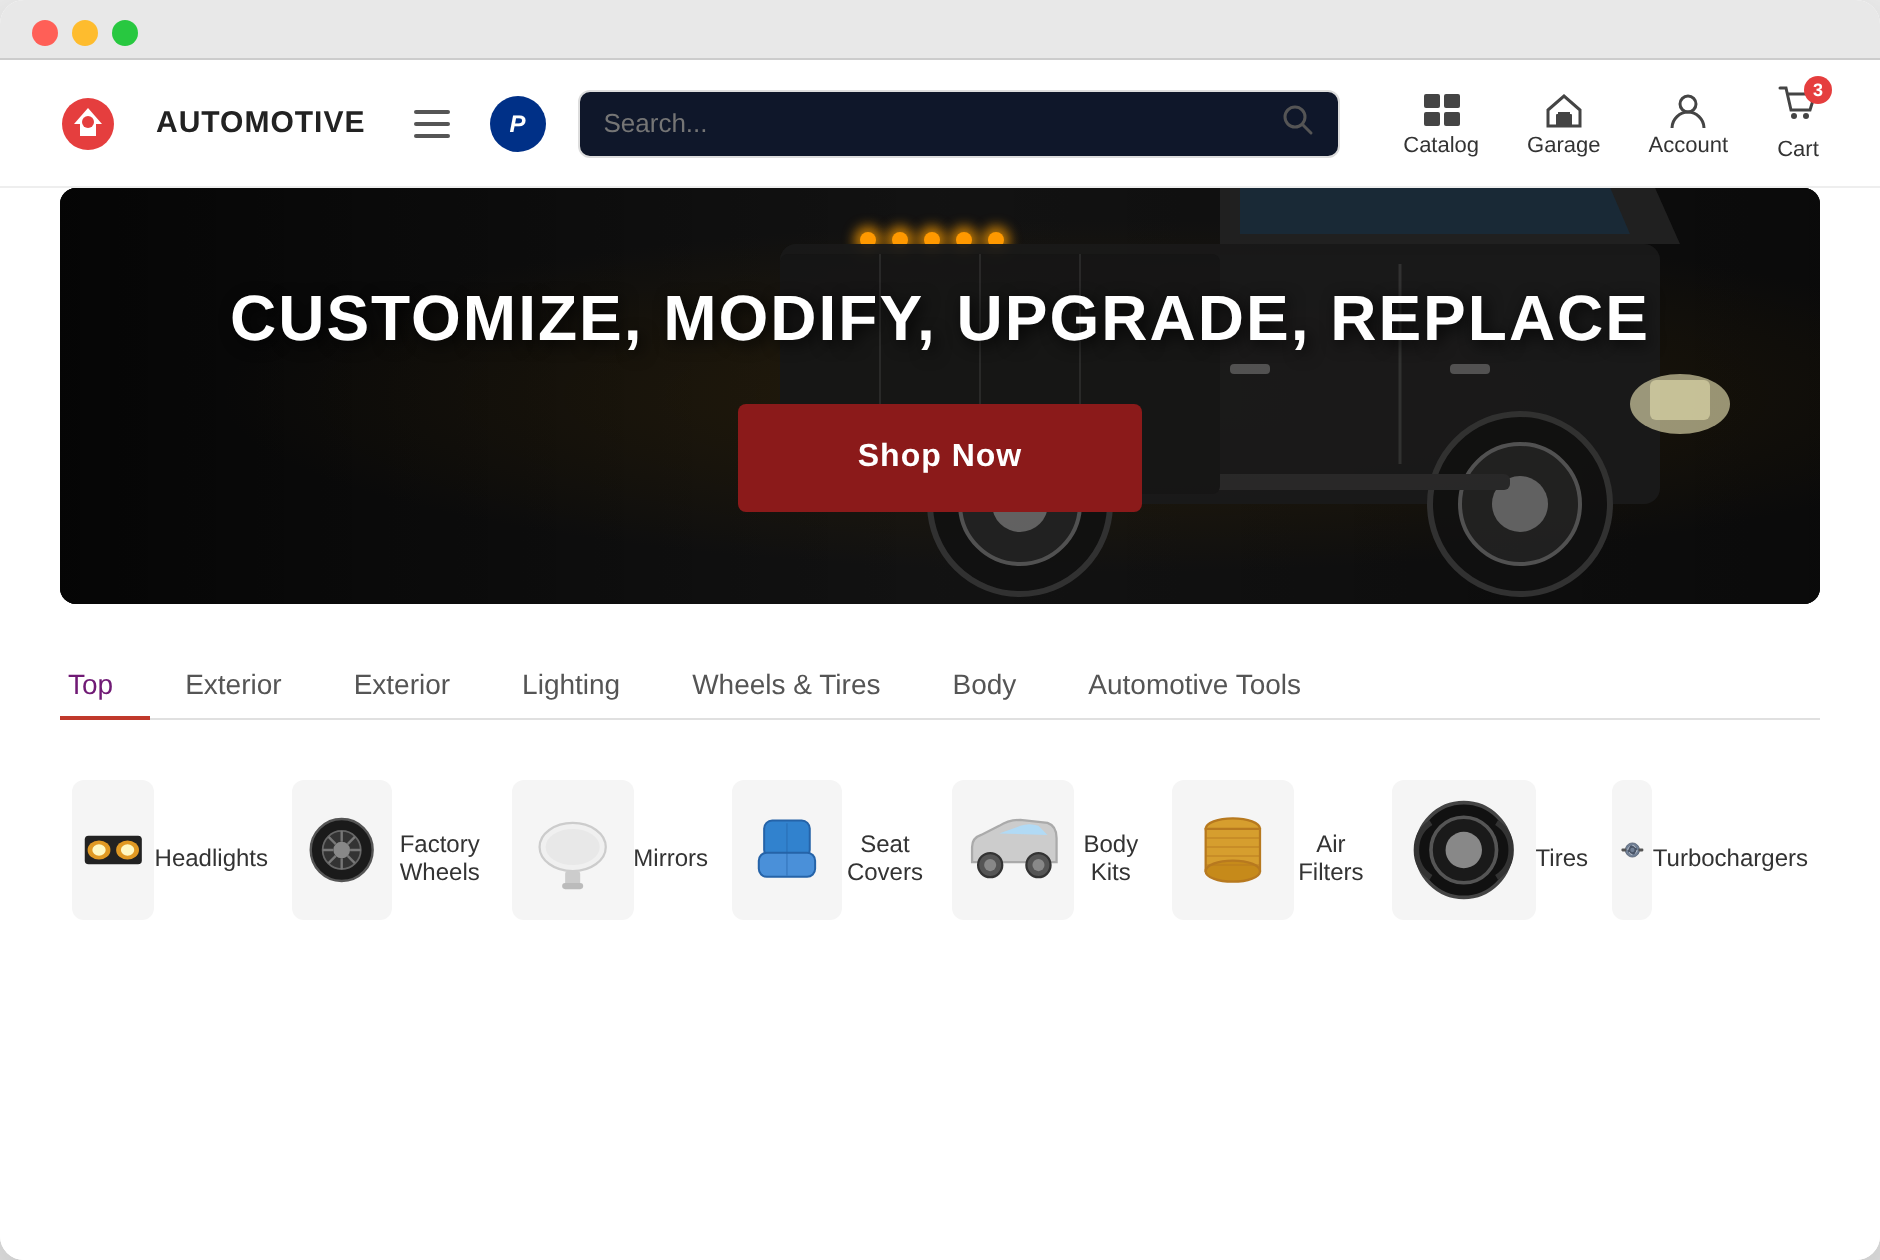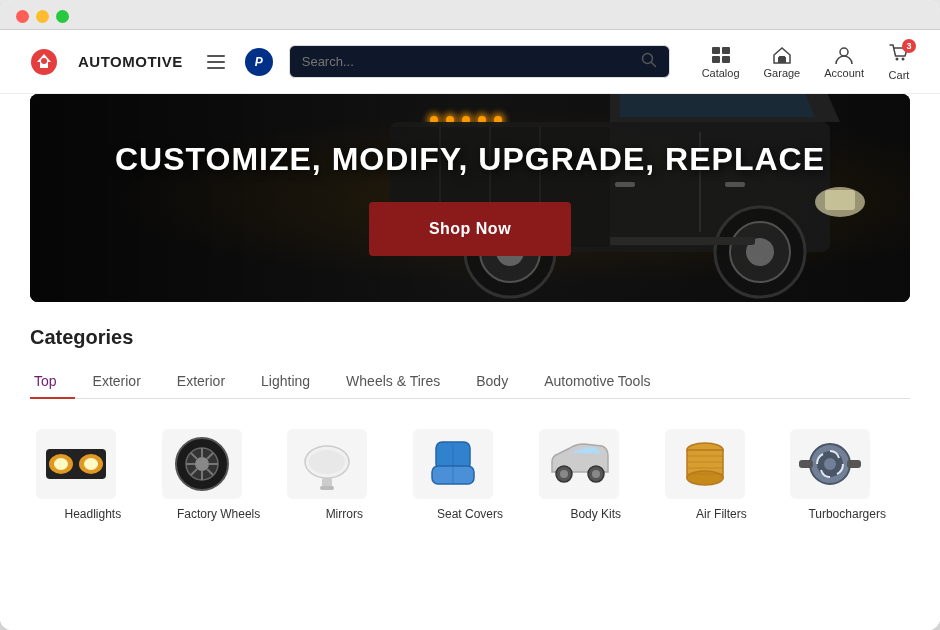--- a/index.html
+++ b/index.html
@@ -267,21 +267,21 @@
 
     
     .product-grid {
       display: flex;
       gap: 0;
       overflow: hidden;
     }
     .product-card {
       flex: 1;
       display: flex;
-      flex-direction: column;
+      align-items: center;
       padding: 10px 6px 12px;
       cursor: pointer;
       min-width: 0;
     }
     .product-img-box {
       width: 80px; height: 70px;
       display: flex;
       align-items: center;
       justify-content: center;
       margin-bottom: 8px;
@@ -439,21 +439,20 @@
         <circle cx="440" cy="28" r="5" fill="#f90" opacity="0.9"></circle>
       </svg>
 
       <div class="hero-content">
         <h1 class="hero-title">CUSTOMIZE, MODIFY, UPGRADE, REPLACE</h1>
         <button class="shop-now-btn">Shop Now</button>
       </div>
     </div>
 
     <div class="categories-section">
-      <h2 class="categories-title">Categories</h2>
 
       <div class="category-tabs">
         <button class="cat-tab active">Top</button>
         <button class="cat-tab">Exterior</button>
         <button class="cat-tab">Exterior</button>
         <button class="cat-tab">Lighting</button>
         <button class="cat-tab">Wheels &amp; Tires</button>
         <button class="cat-tab">Body</button>
         <button class="cat-tab">Automotive Tools</button>
       </div>
@@ -547,20 +546,35 @@
 
               <line x1="17" y1="22" x2="53" y2="22" stroke="#b7791f" stroke-width="1" opacity="0.6"></line>
               <line x1="17" y1="28" x2="53" y2="28" stroke="#b7791f" stroke-width="1" opacity="0.6"></line>
               <line x1="17" y1="34" x2="53" y2="34" stroke="#b7791f" stroke-width="1" opacity="0.6"></line>
               <line x1="17" y1="40" x2="53" y2="40" stroke="#b7791f" stroke-width="1" opacity="0.6"></line>
             </svg>
           </div>
           <span class="product-label">Air Filters</span>
         </div>
 
+        <div class="product-card">
+          <div class="product-img-box">
+            <svg viewBox="0 0 70 60" fill="none">
+              <circle cx="35" cy="30" r="26" fill="#111" stroke="#444" stroke-width="2"></circle>
+              <circle cx="35" cy="30" r="18" fill="#1a1a1a" stroke="#555" stroke-width="2"></circle>
+              <circle cx="35" cy="30" r="10" fill="#888"></circle>
+
+              <path d="M9 30 Q9 20 17 15" stroke="#333" stroke-width="3" fill="none"></path>
+              <path d="M61 30 Q61 20 53 15" stroke="#333" stroke-width="3" fill="none"></path>
+              <path d="M9 30 Q9 40 17 45" stroke="#333" stroke-width="3" fill="none"></path>
+              <path d="M61 30 Q61 40 53 45" stroke="#333" stroke-width="3" fill="none"></path>
+            </svg>
+          </div>
+          <span class="product-label">Tires</span>
+        </div>
 
         <div class="product-card">
           <div class="product-img-box">
             <svg viewBox="0 0 70 60" fill="none">
 
               <circle cx="35" cy="30" r="20" fill="#718096" stroke="#4a5568" stroke-width="2"></circle>
               <circle cx="35" cy="30" r="13" fill="#4a5568"></circle>
               <circle cx="35" cy="30" r="6" fill="#718096"></circle>
 
               <path d="M35 17 Q42 17 44 24" stroke="#e2e8f0" stroke-width="2" fill="none"></path>

